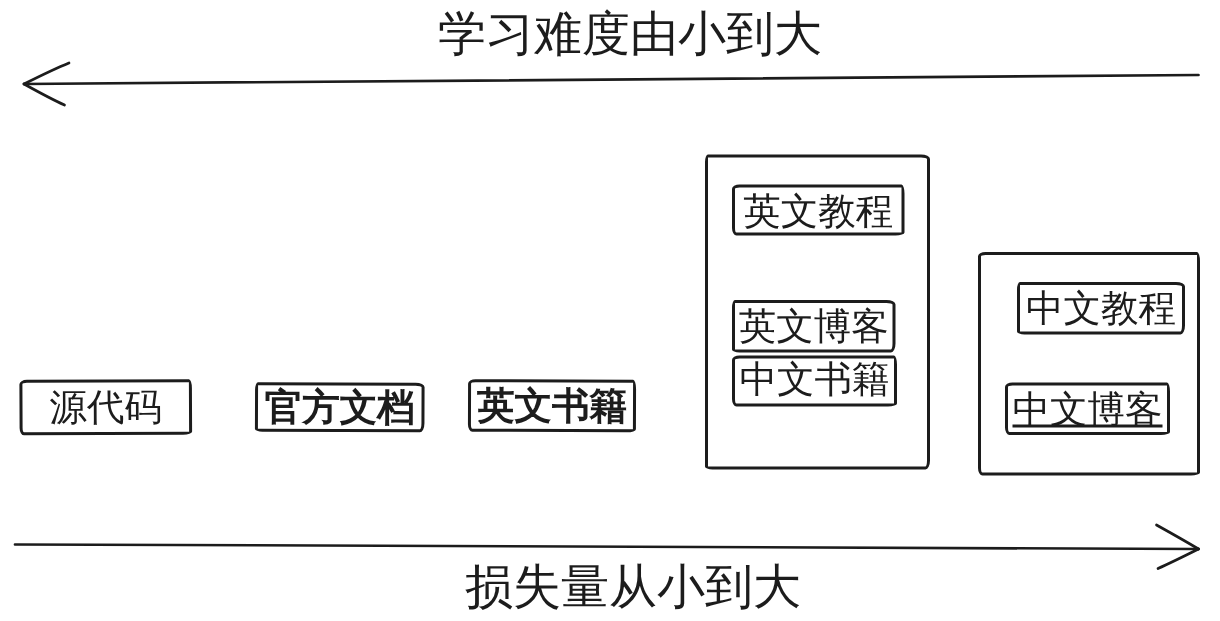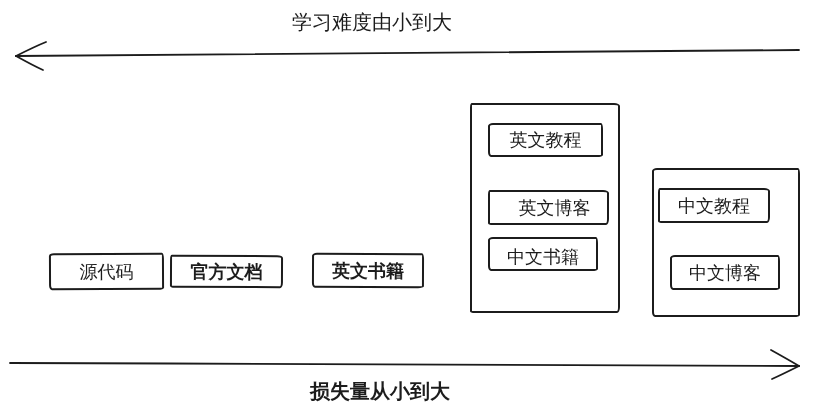--- a/index.html
+++ b/index.html
@@ -7,71 +7,71 @@
     position: relative;
     width: 813px;
     height: 414px;
     background: #ffffff;
     overflow: hidden;
     font-family: "Liberation Sans", "DejaVu Sans", sans-serif;
     color: #1c1c1c;
   }
   .axis-label {
     position: absolute;
-    font-size: 20px;
+    font-size: 32px;
     line-height: 28px;
     white-space: nowrap;
     color: #1c1c1c;
     z-index: 2;
   }
   #top-label { left: 292px; top: 8px; }
-  #bottom-label { left: 310px; top: 377px; font-weight: bold; }
+  #bottom-label { left: 310px; top: 377px; }
 
   svg.arrows { position: absolute; left: 0; top: 0; z-index: 0; }
 
   .node {
     position: absolute;
     border: 2px solid #1c1c1c;
     background: #ffffff;
     display: flex;
     align-items: center;
     justify-content: center;
-    font-size: 18px;
+    font-size: 25px;
     white-space: nowrap;
     z-index: 1;
     box-sizing: content-box;
   }
   .group {
     position: absolute;
     border: 2px solid #1c1c1c;
     background: #ffffff;
     z-index: 1;
     box-sizing: content-box;
   }
   
   .sk1 { border-radius: 5px 2px 6px 3px / 3px 6px 2px 5px; }
   .sk2 { border-radius: 2px 6px 3px 5px / 5px 3px 6px 2px; }
   .r1 { transform: rotate(-0.25deg); }
   .r2 { transform: rotate(0.2deg); font-weight: bold; }
 
   
-  #box-source  { left: 13px;  top: 253px; width: 111px; height: 33px; margin-left: 36px; }
+  #box-source  { left: 13px;  top: 253px; width: 111px; height: 33px; }
   #box-docs    { left: 170px; top: 255px; width: 109px; height: 29px; }
   #box-enbooks { left: 312px; top: 253px; width: 108px; height: 31px; }
 
   
   #group-a { left: 470px; top: 103px; width: 146px; height: 206px; }
   #ga-1 { left: 16px; top: 18px;  width: 111px; height: 30px; }
-  #ga-2 { left: 16px; top: 85px;  width: 105px; height: 31px; padding-left: 12px; }
+  #ga-2 { left: 16px; top: 95px;  width: 105px; height: 31px; }
   #ga-3 { left: 16px; top: 132px; width: 106px; height: 30px; align-items: flex-end; }
 
   
   #group-b { left: 652px; top: 168px; width: 144px; height: 145px; }
-  #gb-1 { left: 4px; top: 18px; width: 108px; height: 31px; justify-content: center; }
-  #gb-2 { left: 16px; top: 85px; width: 106px; height: 31px; }
+  #gb-1 { left: 24px; top: 18px; width: 108px; height: 31px; justify-content: center; }
+  #gb-2 { left: 16px; top: 85px; width: 106px; height: 31px; text-decoration: underline; }
 </style>
 </head>
 <body>
 
 <div id="canvas">
 
   <div id="top-label" class="axis-label">学习难度由小到大</div>
 
   <svg class="arrows" width="813" height="414" viewBox="0 0 813 414" xmlns="http://www.w3.org/2000/svg">
     <g stroke="#1c1c1c" stroke-width="1.8" fill="none" stroke-linecap="round">

